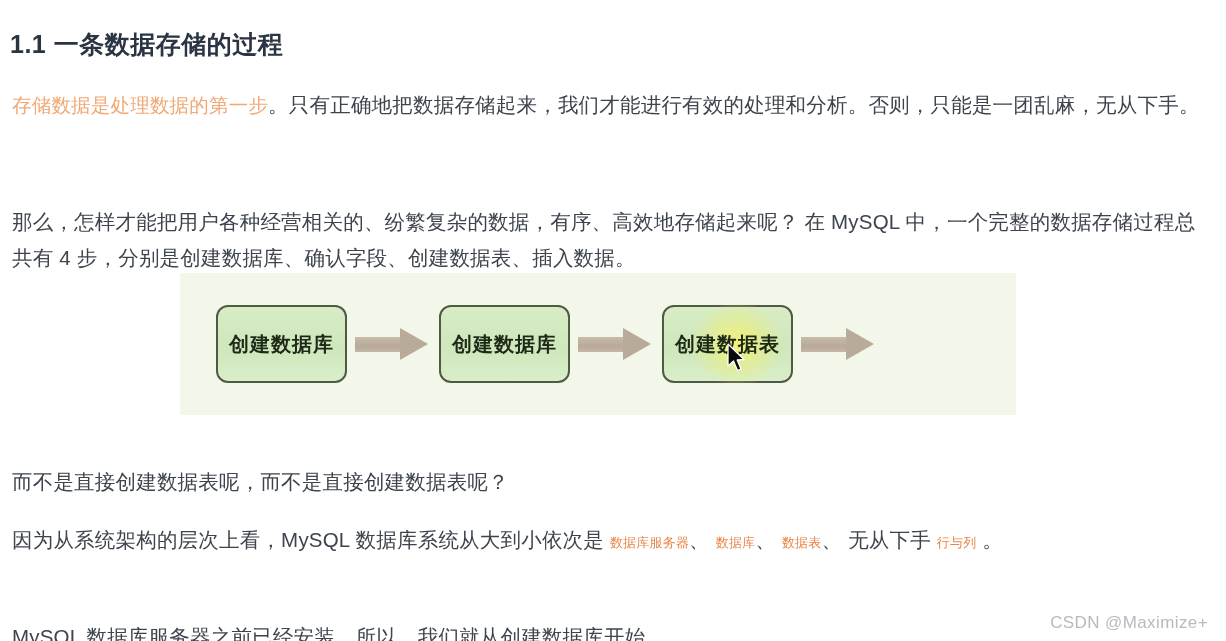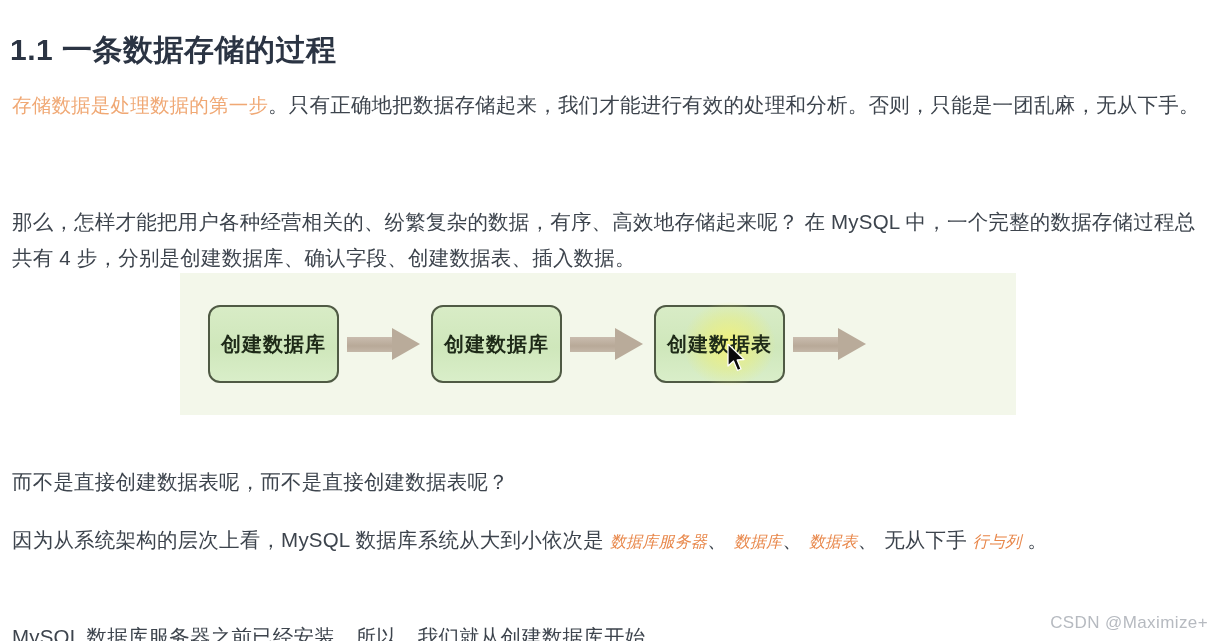--- a/index.html
+++ b/index.html
@@ -21,41 +21,40 @@
     width: 1226px;
     height: 641px;
     background: #ffffff;
   }
 
   
   .page-title {
     position: absolute;
     left: 10px;
     top: 12px;
-    font-size: 30px;
+    font-size: 25px;
     font-weight: bold;
     letter-spacing: 0.5px;
     color: #2b3443;
     white-space: nowrap;
     line-height: 1.2;
   }
 
   
   .para {
     position: absolute;
     font-size: 20.5px;
     line-height: 36px;
     color: #3d444d;
     letter-spacing: 0.2px;
   }
   .para .hl {
     color: #e8874a;
     font-family: "DejaVu Serif", "Liberation Serif", serif;
-    font-size: 16px;
-    font-style: italic;
+    font-size: 13px;
   }
   .para .hl-light {
     color: #f0a874;
     font-family: "DejaVu Serif", "Liberation Serif", serif;
     font-size: 19.5px;
   }
 
   #para-1 { left: 12px; top: 66px; width: 1200px; }
   #para-2 { left: 12px; top: 183px; width: 1202px; }
   #para-3 { left: 12px; top: 443px; width: 1000px; }
@@ -75,21 +74,21 @@
   #flow-row {
     position: absolute;
     left: 0;
     top: 0;
     width: 836px;
     height: 142px;
     display: flex;
     flex-direction: row;
     align-items: center;
     justify-content: flex-start;
-    padding-left: 28px;
+    padding-left: 36px;
     box-sizing: border-box;
   }
   .flow-box {
     position: relative;
     width: 131px;
     height: 78px;
     border: 2px solid #4f5a44;
     border-radius: 12px;
     background: linear-gradient(180deg, #d8ecc6 0%, #cfe7bb 55%, #d9eec9 100%);
     display: flex;

